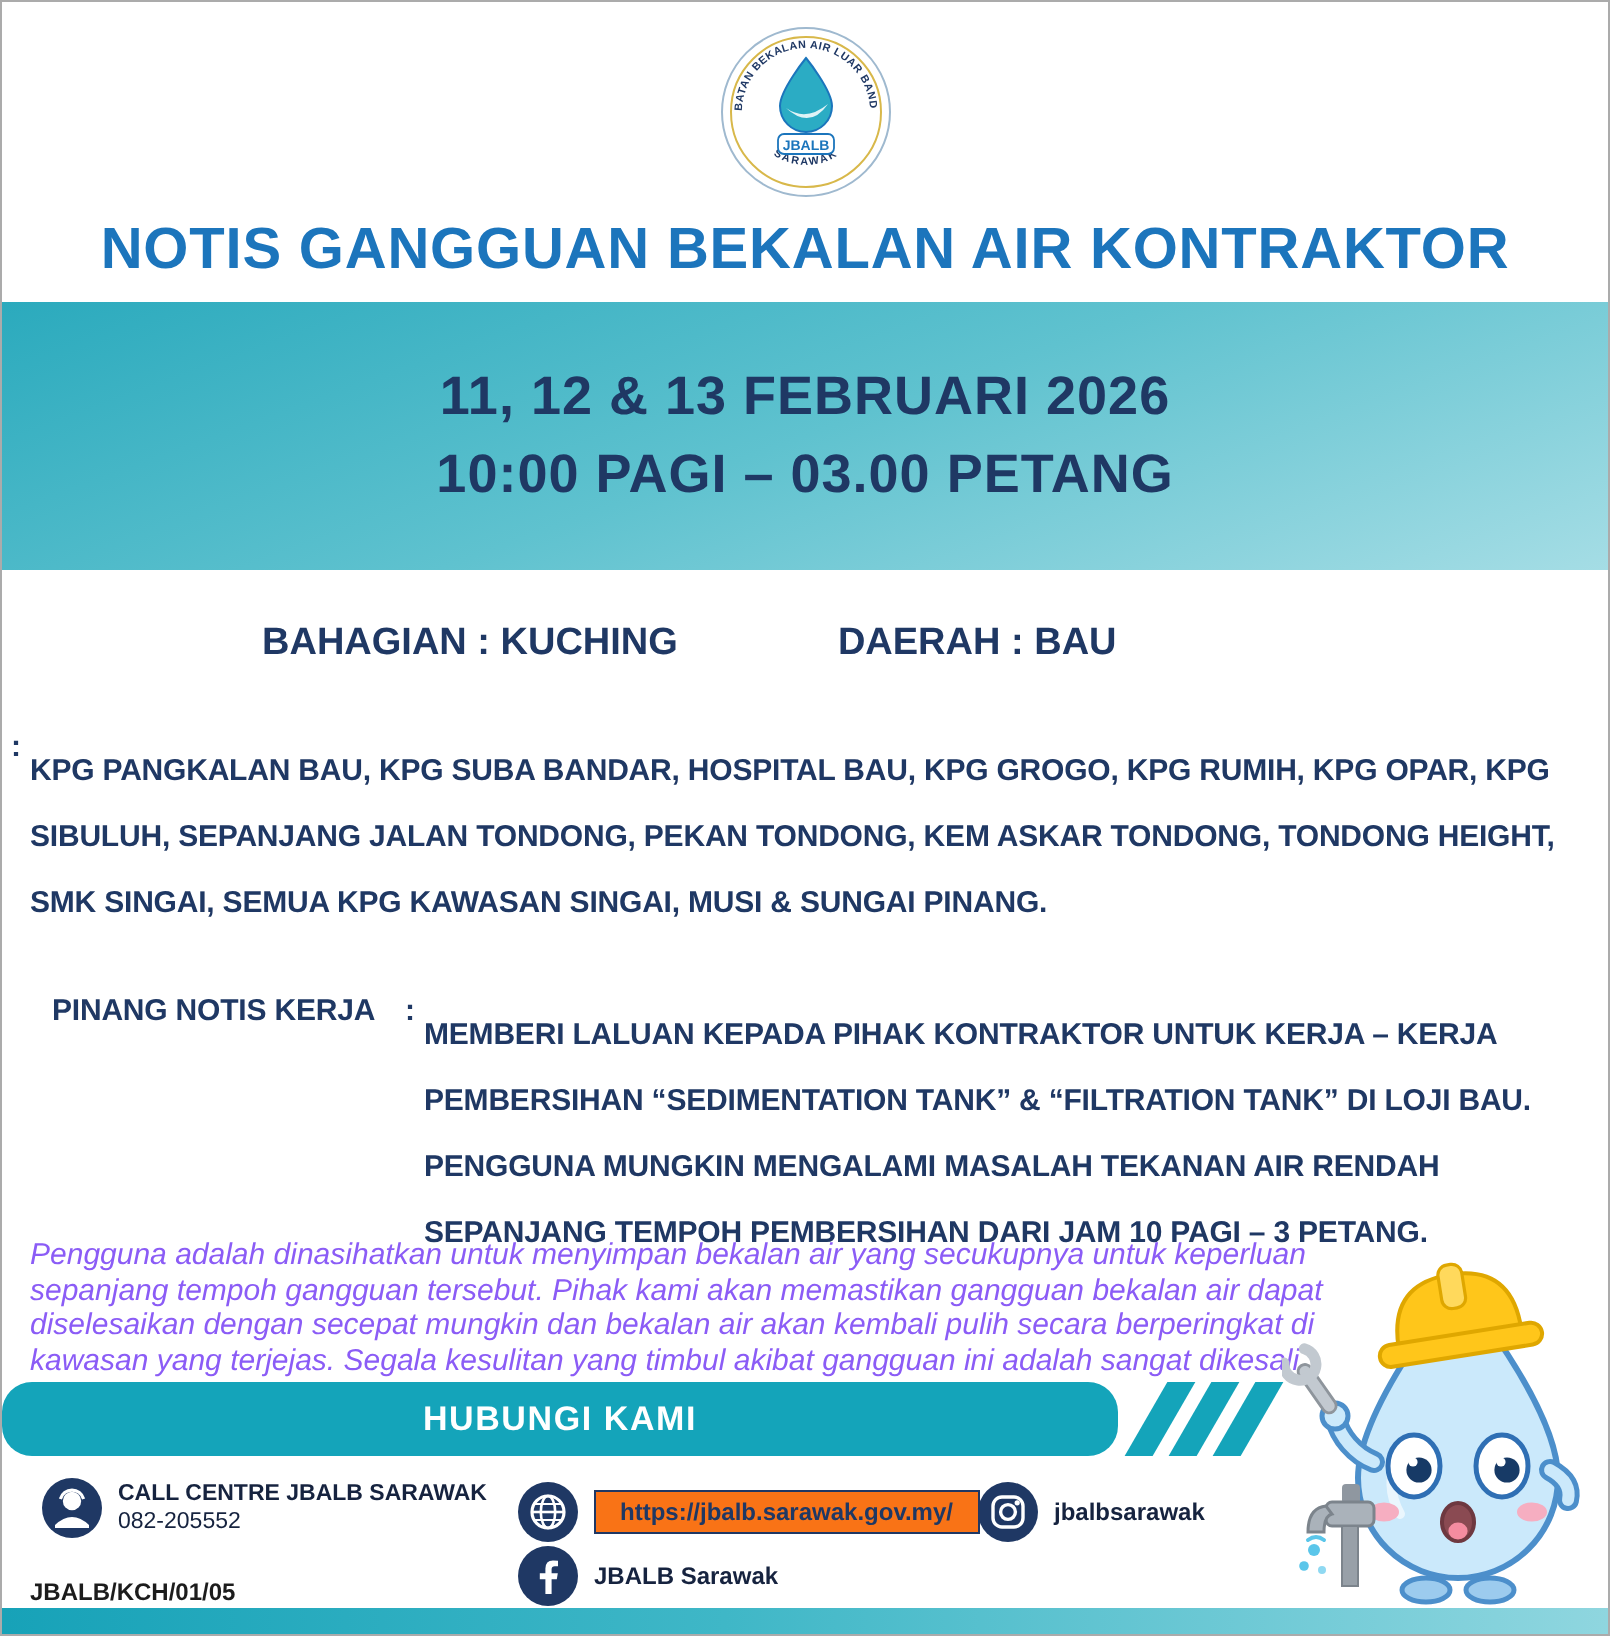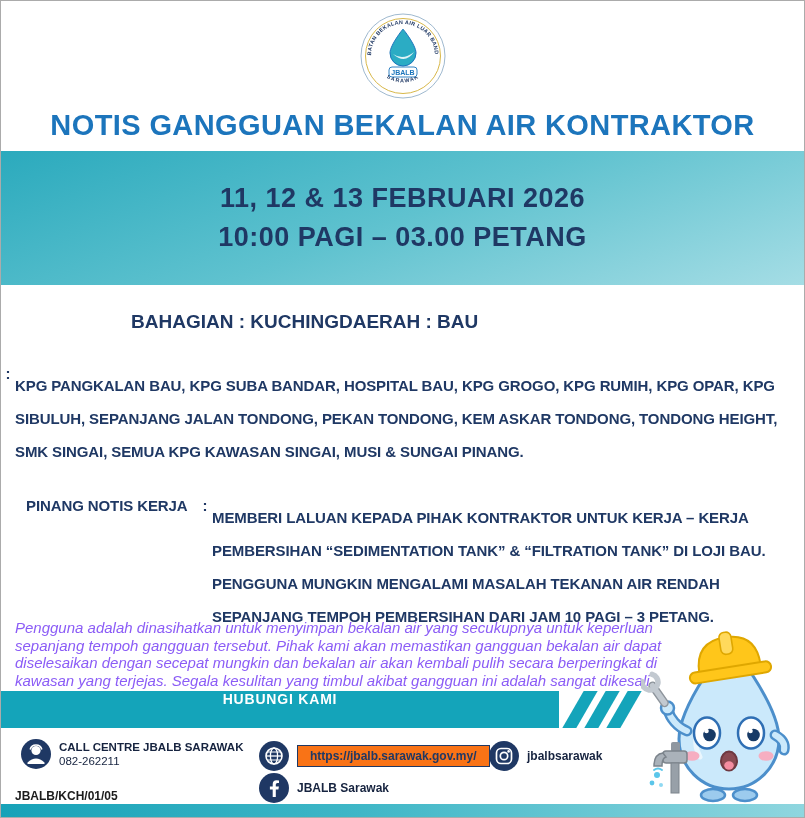--- a/index.html
+++ b/index.html
@@ -22,43 +22,43 @@
   }
   
   .banner{
     position:absolute;top:150px;left:0;width:100%;height:134px;
     background:linear-gradient(160deg,#2BAABD 0%,#5FC2CF 50%,#A5DDE5 100%);
     display:flex;flex-direction:column;align-items:center;justify-content:center;gap:8px;
   }
   .banner-line{font-size:27px;font-weight:700;color:var(--navy);letter-spacing:.5px;}
   
   .region{
-    position:absolute;top:310px;left:130px;display:flex;
+    position:absolute;top:310px;left:130px;display:flex;gap:80px;
     font-size:19px;font-weight:700;color:var(--navy);
   }
   
   .info{
     position:absolute;left:0;right:16px;display:flex;align-items:flex-start;
     color:var(--navy);font-weight:700;font-size:15px;line-height:33px;letter-spacing:-0.1px;
   }
   .info .label{flex:0 0 auto;}
   .info .colon{flex:0 0 14px;text-align:center;}
   .info .text{flex:1;margin-top:12px;}
   .kawasan{top:356px;} .kawasan .label{margin-left:33px;width:164px;}
   .huraian{top:488px;} .huraian .label{margin-left:25px;width:172px;}
   
   .disclaimer{
     position:absolute;top:618px;left:14px;width:650px;
     font-style:italic;font-size:15px;line-height:17.5px;color:#8b5cf6;
   }
   
   .hubungi{
     position:absolute;top:690px;left:0;width:558px;height:37px;background:var(--teal);
-    color:#fff;font-weight:700;font-size:14px;letter-spacing:.8px;
-    display:flex;justify-content:center;
+    color:#fff;font-weight:700;font-size:17px;letter-spacing:.8px;
+    display:flex;align-items:center;justify-content:center;border-radius:15px;
   }
   .stripe{position:absolute;top:690px;width:14px;height:37px;background:var(--teal);transform:skewX(-30deg);}
   .s1{left:572px}.s2{left:594px}.s3{left:616px}
   
   .icon-circle{
     position:absolute;width:30px;height:30px;border-radius:50%;background:var(--navy);
     display:flex;align-items:center;justify-content:center;
   }
   .call-icon{left:20px;top:738px;}
   .globe-icon{left:258px;top:740px;}
@@ -140,21 +140,21 @@
 
   <span class="icon-circle call-icon">
     <svg viewBox="0 0 30 30" width="30" height="30">
       <circle cx="15" cy="11.5" r="4.6" fill="#ffffff"></circle>
       <path d="M6.5,23.5 q8.5,-8 17,0 v1.5 h-17 Z" fill="#ffffff"></path>
       <path d="M9.2,10.5 a6,6 0 0 1 11.6,0" stroke="#ffffff" stroke-width="1.6" fill="none"></path>
     </svg>
   </span>
   <div class="call-text">
     <div class="call-label">CALL CENTRE JBALB SARAWAK</div>
-    <div class="call-number">082-262211</div>
+    <div class="call-number">082-205552</div>
   </div>
 
   <span class="icon-circle globe-icon">
     <svg viewBox="0 0 30 30" width="30" height="30">
       <circle cx="15" cy="15" r="8" stroke="#ffffff" stroke-width="1.6" fill="none"></circle>
       <ellipse cx="15" cy="15" rx="3.6" ry="8" stroke="#ffffff" stroke-width="1.3" fill="none"></ellipse>
       <line x1="7" y1="15" x2="23" y2="15" stroke="#ffffff" stroke-width="1.3"></line>
       <line x1="8.2" y1="11" x2="21.8" y2="11" stroke="#ffffff" stroke-width="1"></line>
       <line x1="8.2" y1="19" x2="21.8" y2="19" stroke="#ffffff" stroke-width="1"></line>
     </svg>

